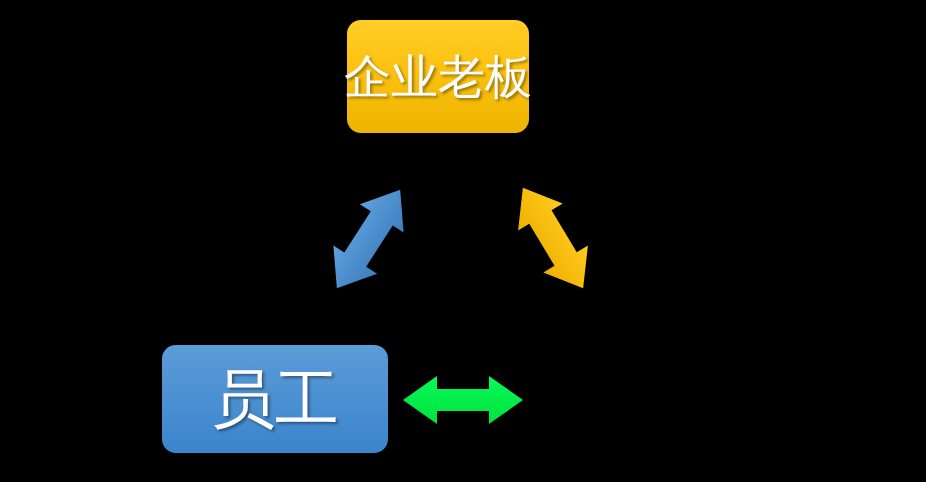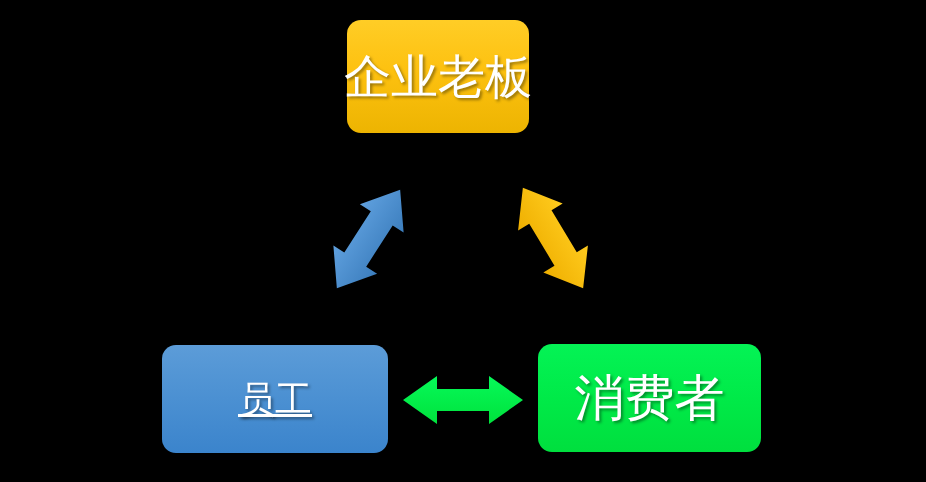--- a/index.html
+++ b/index.html
@@ -45,21 +45,21 @@
     background: linear-gradient(180deg, #ffcd26 0%, #fdc110 45%, #edb401 100%);
   }
   .node-boss .node-label { font-size: 47px; }
   .node-employee {
     left: 162px;
     top: 345px;
     width: 226px;
     height: 108px;
     background: linear-gradient(180deg, #5c9cd8 0%, #4b90d2 50%, #3b84cc 100%);
   }
-  .node-employee .node-label { font-size: 37px; text-decoration: underline; }
+  .node-employee .node-label { font-size: 64px; }
   .node-consumer {
     left: 538px;
     top: 344px;
     width: 223px;
     height: 108px;
     background: linear-gradient(180deg, #04f355 0%, #00ea48 50%, #00df3e 100%);
   }
   .node-consumer .node-label { font-size: 50px; }
 </style>
 </head>
@@ -91,17 +91,14 @@
   </svg>
 
   <div class="node node-boss">
     <span class="node-label">企业老板</span>
   </div>
 
   <div class="node node-employee">
     <span class="node-label">员工</span>
   </div>
 
-  <div class="node node-consumer">
-    <span class="node-label">消费者</span>
-  </div>
 
 </div>
 
 </body></html>

